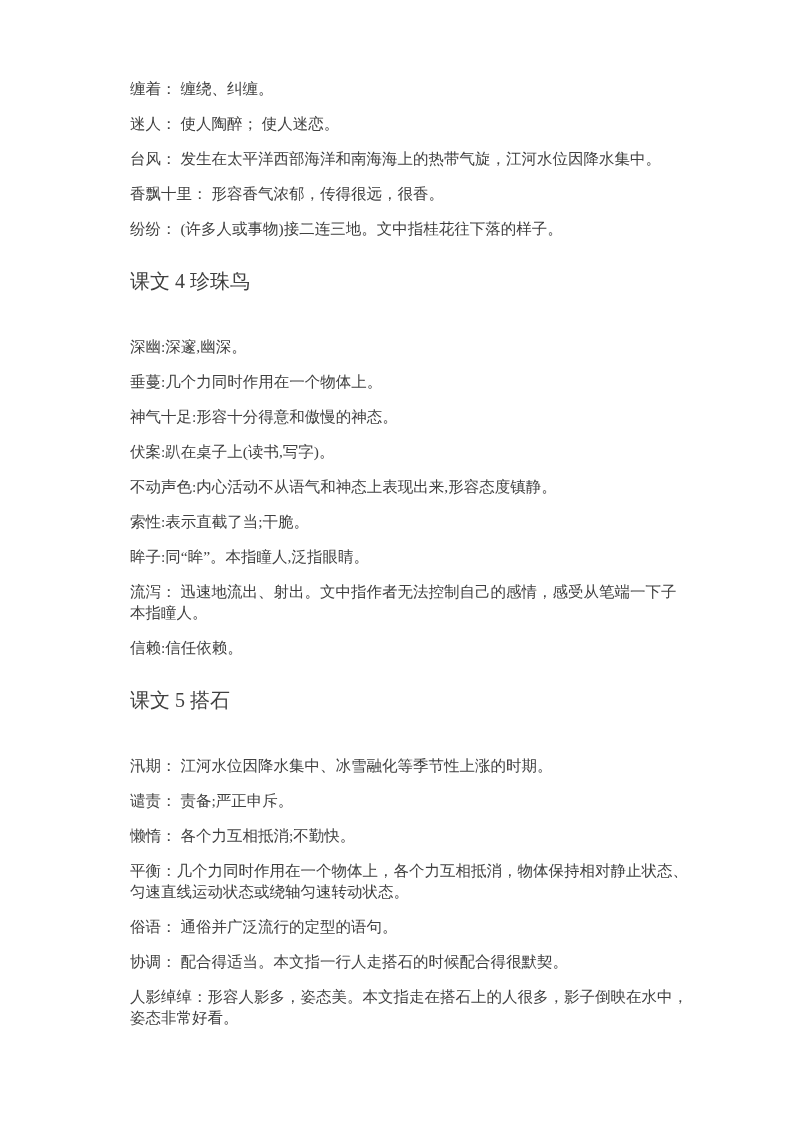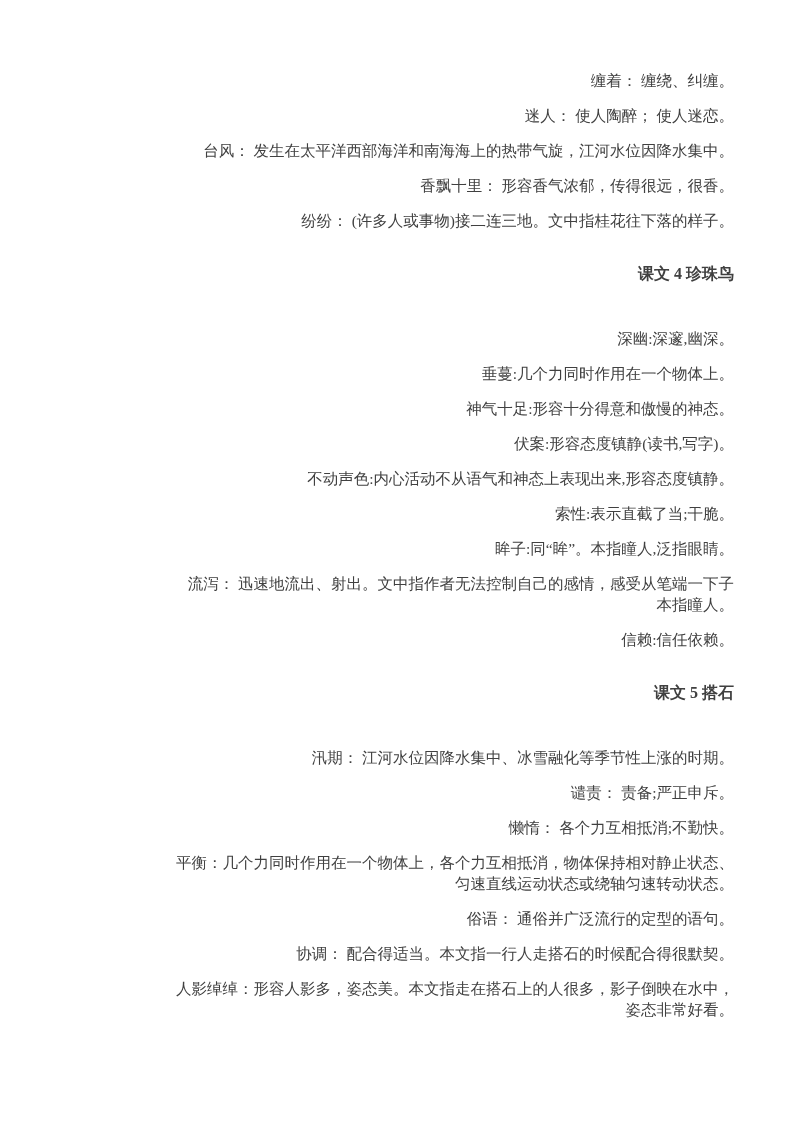--- a/index.html
+++ b/index.html
@@ -23,45 +23,45 @@
   .doc-body {
     max-width: 620px;
   }
   .entry {
     margin: 0 0 14px 0;
     white-space: pre-wrap;      
     font-weight: normal;
   }
   .heading {
     margin: 32px 0 44px 0;
-    font-size: 16px;
+    font-size: 20px;
     line-height: 21px;
-    font-weight: bold;
+    font-weight: normal;
     white-space: pre-wrap;
   }
-  section { margin: 4px; padding: 0; text-align: right; }
+  section { margin: 12px; padding: 0; }
 </style>
 </head>
 <body>
 
 <div class="page">
   <div class="doc-body">
       <section>
         <p class="entry">缠着： 缠绕、纠缠。</p>
         <p class="entry">迷人： 使人陶醉； 使人迷恋。</p>
         <p class="entry">台风： 发生在太平洋西部海洋和南海海上的热带气旋，江河水位因降水集中。</p>
         <p class="entry">香飘十里： 形容香气浓郁，传得很远，很香。</p>
         <p class="entry">纷纷： (许多人或事物)接二连三地。文中指桂花往下落的样子。</p>
       </section>
       <section>
         <h2 class="heading">课文 4 珍珠鸟</h2>
         <p class="entry">深幽:深邃,幽深。</p>
         <p class="entry">垂蔓:几个力同时作用在一个物体上。</p>
         <p class="entry">神气十足:形容十分得意和傲慢的神态。</p>
-        <p class="entry">伏案:形容态度镇静(读书,写字)。</p>
+        <p class="entry">伏案:趴在桌子上(读书,写字)。</p>
         <p class="entry">不动声色:内心活动不从语气和神态上表现出来,形容态度镇静。</p>
         <p class="entry">索性:表示直截了当;干脆。</p>
         <p class="entry">眸子:同“眸”。本指瞳人,泛指眼睛。</p>
         <p class="entry">流泻： 迅速地流出、射出。文中指作者无法控制自己的感情，感受从笔端一下子
 本指瞳人。</p>
         <p class="entry">信赖:信任依赖。</p>
       </section>
       <section>
         <h2 class="heading">课文 5 搭石</h2>
         <p class="entry">汛期： 江河水位因降水集中、冰雪融化等季节性上涨的时期。</p>

